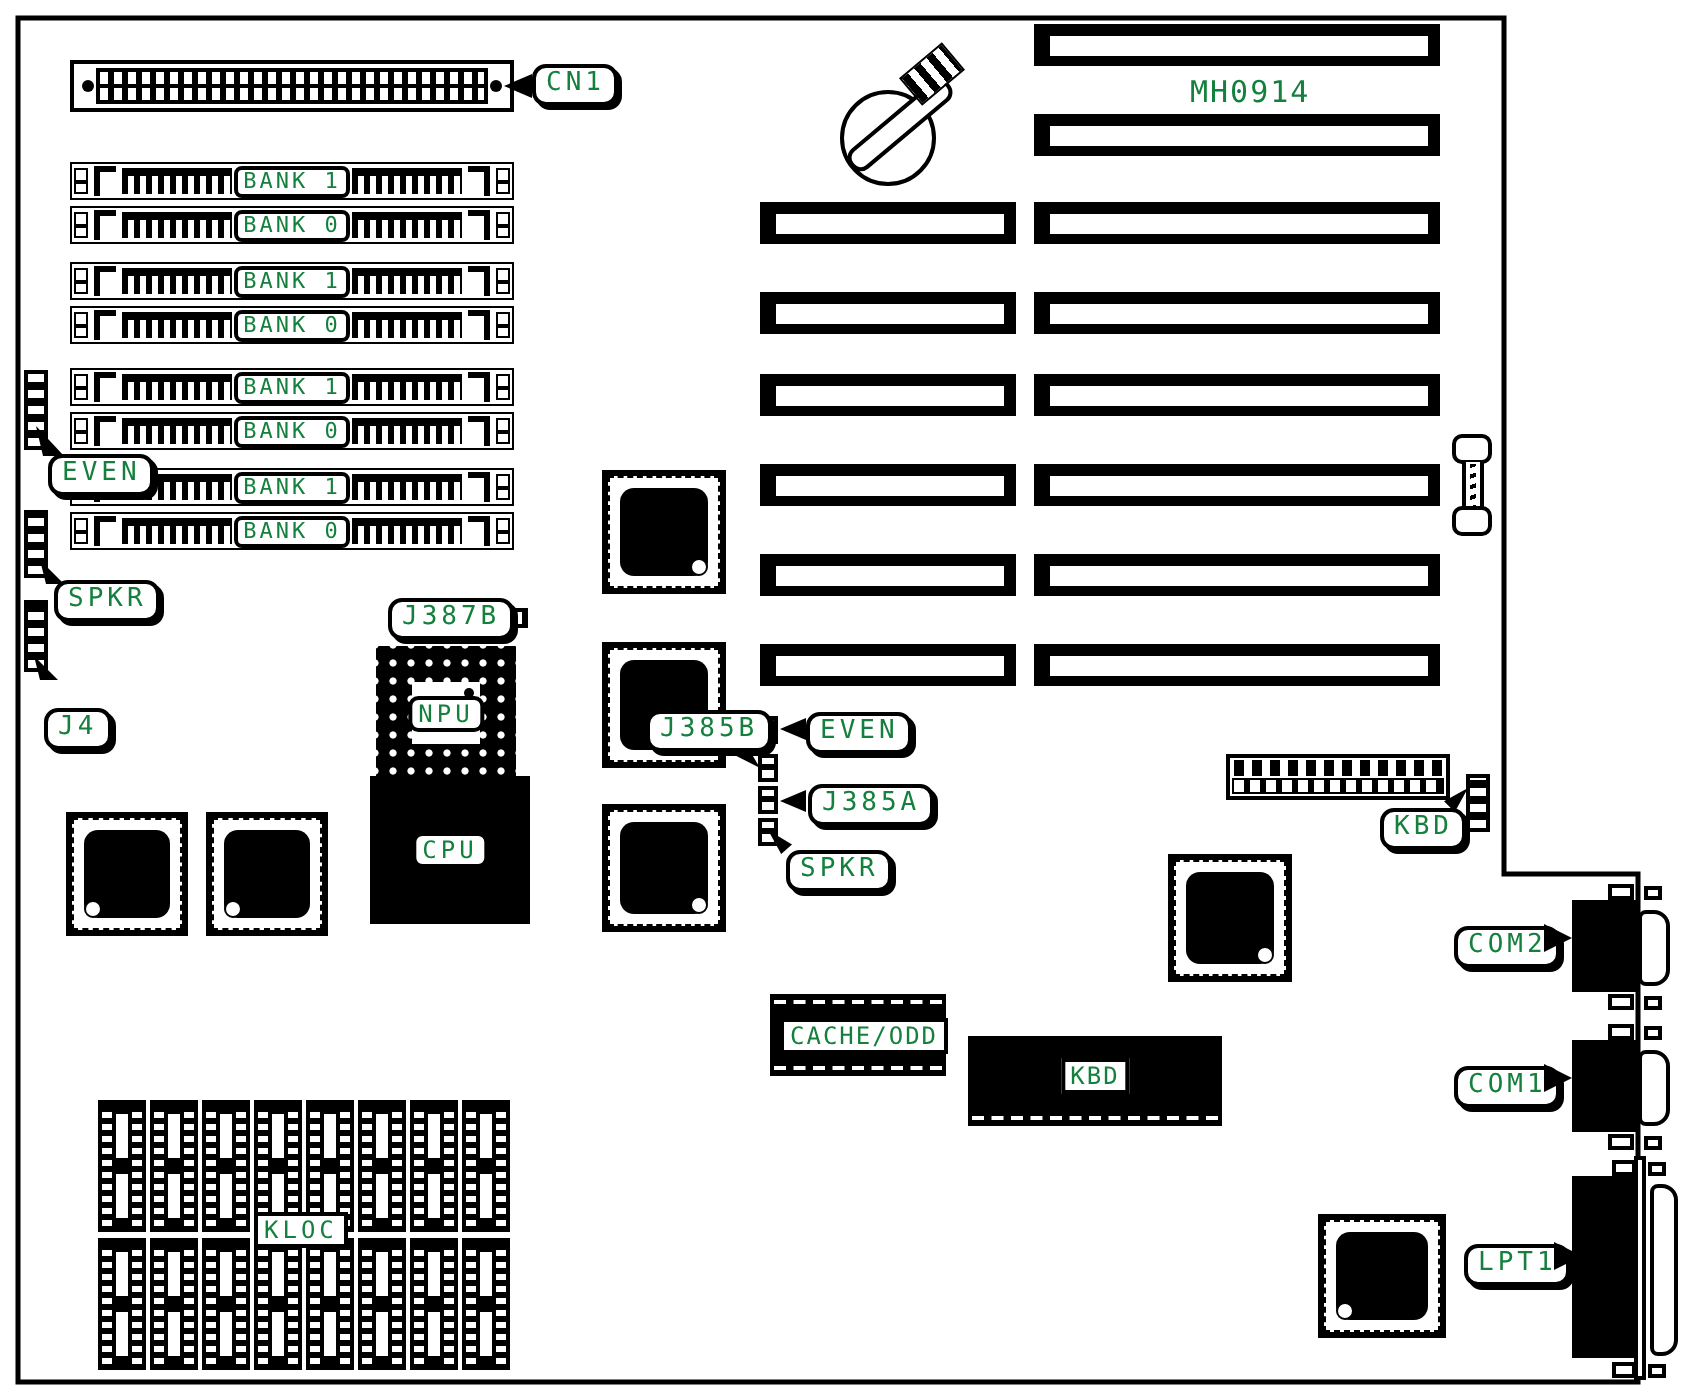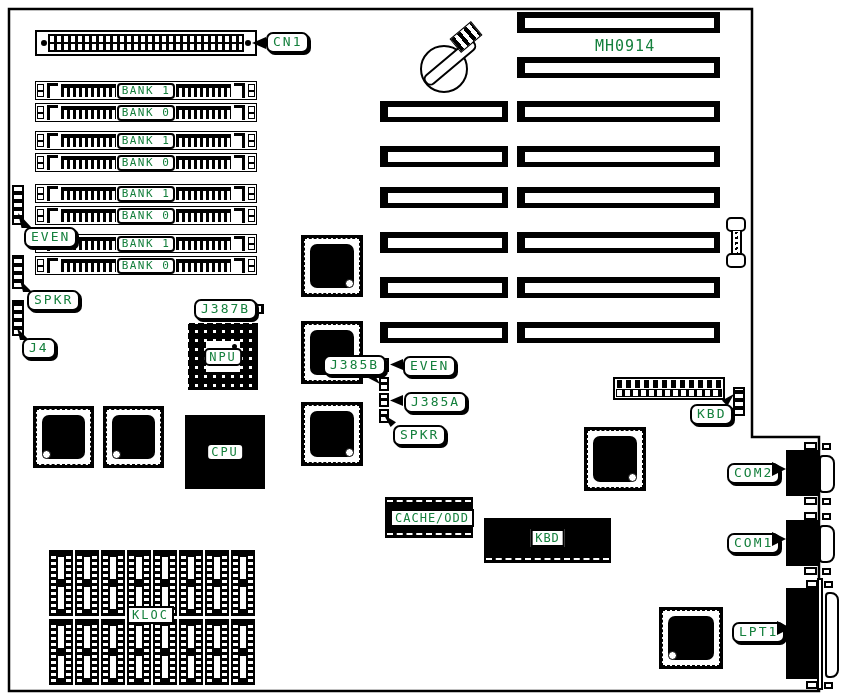--- a/index.html
+++ b/index.html
@@ -137,36 +137,36 @@
   <div class="vhdr" style="left:12px;top:255px;width:12px;height:34px">
       <i></i>
     </div>
   <div class="ptr" style="left:20px;top:280px;width:12px;height:12px;clip-path:polygon(0 0,100% 100%,25% 100%)"></div>
   <div class="callout" style="left:27px;top:290px">SPKR</div>
 
   <div class="vhdr" style="left:12px;top:300px;width:12px;height:36px">
       <i></i>
     </div>
   <div class="ptr" style="left:17px;top:328px;width:12px;height:12px;clip-path:polygon(0 0,100% 100%,25% 100%)"></div>
-  <div class="callout" style="left:22px;top:338px">J4</div>
+  <div class="callout" style="left:22px;top:354px">J4</div>
 
   <div class="callout" style="left:194px;top:299px">J387B</div>
   <div class="ptr" style="left:235px;top:304px;width:13px;height:11px;clip-path:polygon(100% 50%,0 0,0 100%)"></div>
   <div class="jmp-h" style="left:248px;top:304px">
       <i></i>
     </div>
 
   <div class="pga" style="left:188px;top:323px;width:70px;height:67px">
     <div class="pga-core">
       <span class="pga-pin1"></span>
       <div class="chiplabel rounded" style="left:50%;top:50%;transform:translate(-50%,-50%)">NPU</div>
     </div>
   </div>
 
-  <div class="cpu" style="left:185px;top:415px;width:80px;height:74px">
+  <div class="cpu" style="left:185px;top:388px;width:80px;height:74px">
     <div class="chiplabel rounded" style="left:50%;top:50%;transform:translate(-50%,-50%)">CPU</div>
   </div>
 
   <div class="jmp" style="left:379px;top:358px">
       <i></i>
     </div>
   <div class="jmp" style="left:379px;top:377px">
       <i></i>
     </div>
   <div class="jmp" style="left:379px;top:393px">

